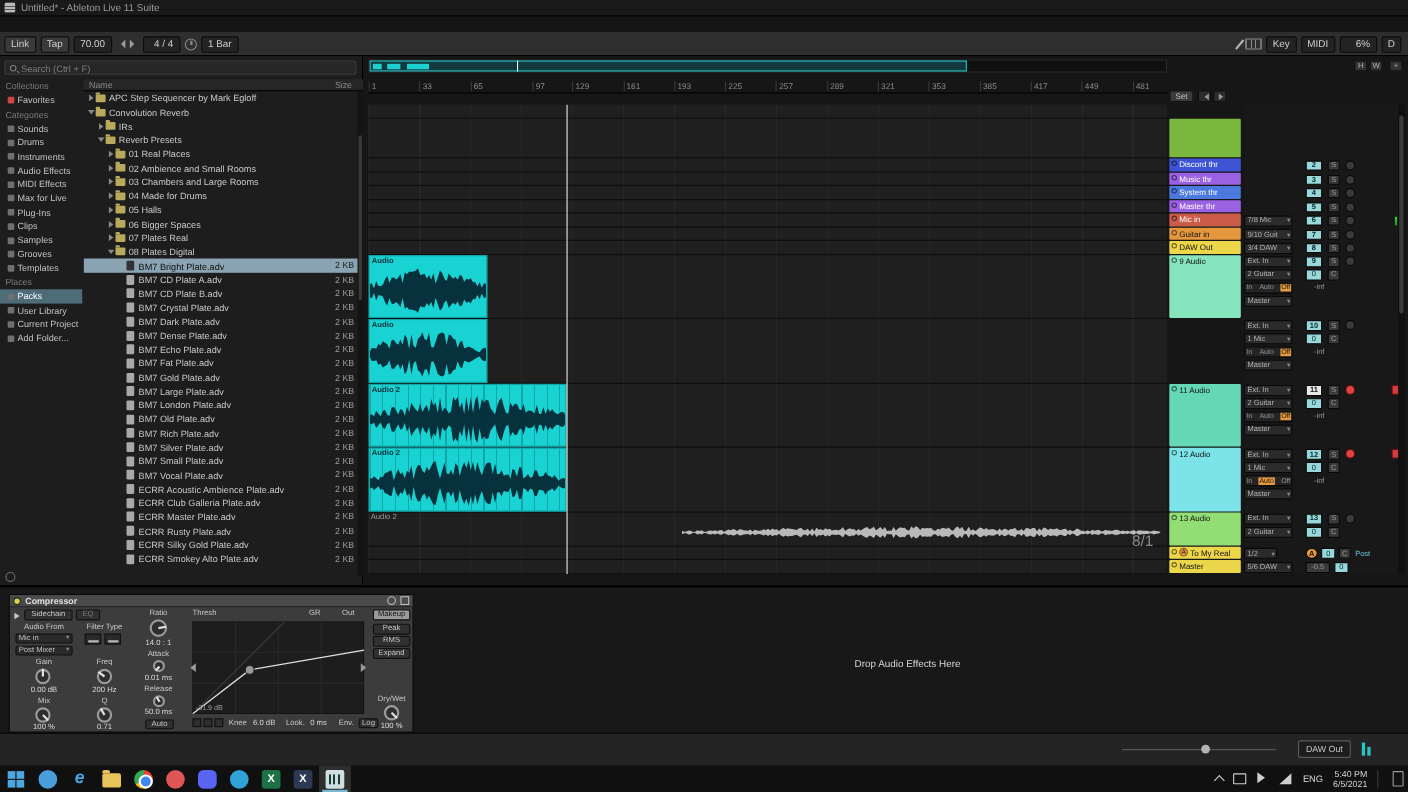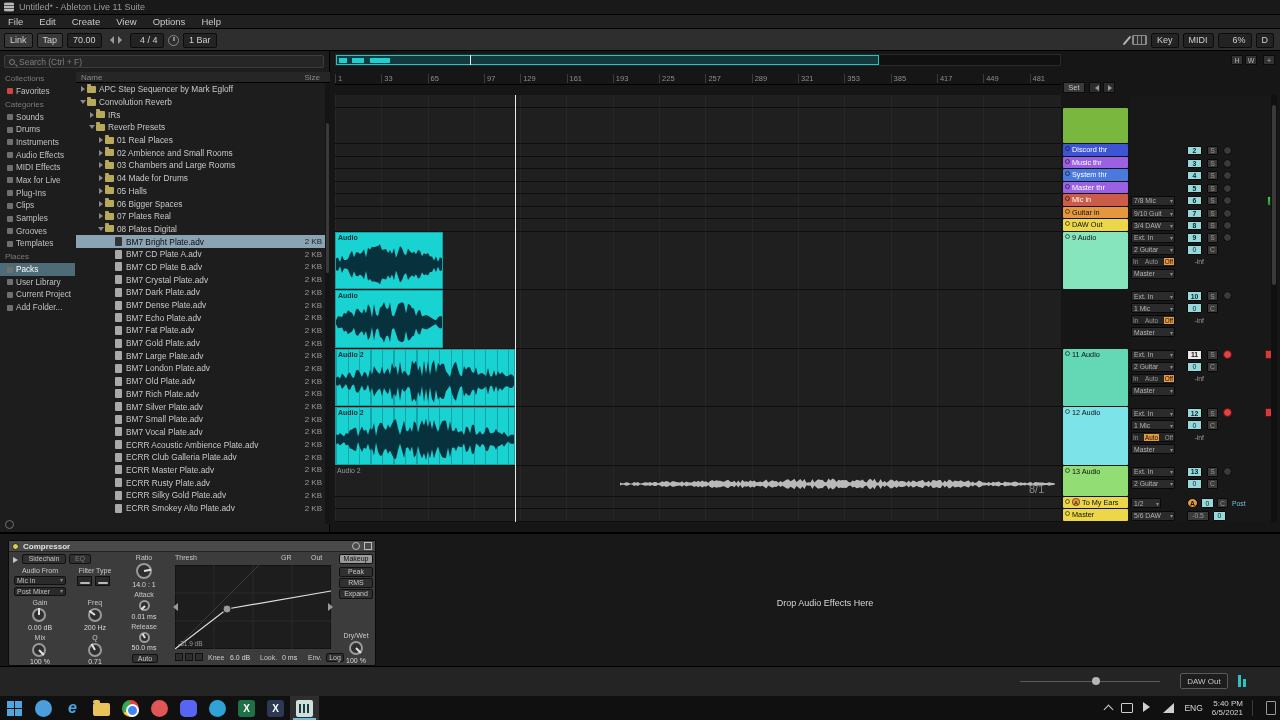--- a/index.html
+++ b/index.html
@@ -97,21 +97,21 @@
   .grid{position:absolute;left:5px;top:44px;width:726px;height:427px;background:#1f1f1f;overflow:hidden;
     background-image:repeating-linear-gradient(90deg,#272727 0 1px,transparent 1px 46.3px)}
   .grow{position:absolute;left:0;width:726px;border-bottom:1px solid #0e0e0e}
   .clip{position:absolute;background:#19d3d3;border:1px solid #0fa3a3;overflow:hidden}
   .clip .lbl{position:absolute;top:0;left:2px;font-size:7px;font-weight:bold;color:#06323c;line-height:9px}
   .clip.bars::after{content:"";position:absolute;inset:0;
     background:repeating-linear-gradient(90deg,rgba(0,45,60,.28) 0 1px,transparent 1px 11.5px)}
   .clip.faint{background:transparent;border:none}
   .clip.faint .lbl{color:#9a9a9a;font-weight:normal}
   .playhead{position:absolute;left:180px;top:0;width:1px;height:427px;background:#e8e8e8;z-index:6}
-  .loop-pos{position:absolute;left:694px;top:388px;width:28px;font-size:11px;color:#8a8a8a;z-index:5}
+  .loop-pos{position:absolute;left:694px;top:388px;width:28px;font-size:14px;color:#8a8a8a;z-index:5}
   .timeruler{position:absolute;left:5px;top:470px;width:726px;height:11px;background:#1a1a1a;border-top:1px solid #000}
   .time-lbl{position:absolute;top:1px;transform:translateX(-50%);font-size:7.5px;color:#8d8d8d}
   .theaders{position:absolute;left:733px;top:44px;width:66px;height:427px}
   .thead{position:absolute;left:0;width:65px;display:flex;align-items:flex-start;overflow:hidden;
     font-size:7.3px;padding:1px 1px 0 2px;border-radius:1px;cursor:default}
   .fold{width:5px;height:5px;border:1px solid rgba(0,0,0,.55);border-radius:50%;margin:1px 2px 0 0;flex:none}
   .abadge{width:8px;height:8px;border-radius:50%;background:#e6993f;color:#111;font-size:6px;line-height:8px;
     text-align:center;margin-right:2px;flex:none;border:1px solid rgba(0,0,0,.4)}
   .tname{white-space:nowrap;overflow:hidden}
   .mixers{position:absolute;left:801px;top:44px;width:146px;height:427px;background:#181818}
@@ -221,28 +221,20 @@
 </head>
 <body>
 
 <div id="app">
 
   <div class="titlebar abs">
     <span class="appicon"></span>
     <span>Untitled* - Ableton Live 11 Suite</span>
   </div>
 
-  <div class="menubar abs">
-      <span class="menu-item">File</span>
-      <span class="menu-item">Edit</span>
-      <span class="menu-item">Create</span>
-      <span class="menu-item">View</span>
-      <span class="menu-item">Options</span>
-      <span class="menu-item">Help</span>
-    </div>
 
   <div class="transport abs">
     <div class="tgrp" style="left:4px">
       <span class="tbtn">Link</span>
       <span class="tbtn">Tap</span>
       <span class="tdisp">70.00</span>
       <span class="nudge l"></span>
       <span class="nudge r"></span>
       <span class="tdisp">4 / 4</span>
       <span class="metro"></span>
@@ -669,21 +661,21 @@
           <span class="fold"></span>
           <span class="tname">12 Audio</span>
         </div>
         <div class="thead" style="top: 370.5px; height: 30px; background: rgb(146, 221, 116); color: rgb(16, 16, 16);">
           <span class="fold"></span>
           <span class="tname">13 Audio</span>
         </div>
         <div class="thead" style="top: 401.5px; height: 11.5px; background: rgb(236, 215, 75); color: rgb(16, 16, 16);">
           <span class="fold"></span>
           <span class="abadge">A</span>
-          <span class="tname">To My Ears</span>
+          <span class="tname">To My Real</span>
         </div>
         <div class="thead" style="top: 414px; height: 11.5px; background: rgb(236, 215, 75); color: rgb(16, 16, 16);">
           <span class="fold"></span>
           <span class="tname">Master</span>
         </div>
       </div>
     <div class="mixers">
         <div class="mx badge" style="left: 56px; top: 51px; width: 15px; height: 9px;">2</div>
         <div class="mx sol" style="left: 76px; top: 51px; width: 11px; height: 9px;">S</div>
         <div class="mx arm" style="left: 92px; top: 51px; width: 9px; height: 9px;"></div>

